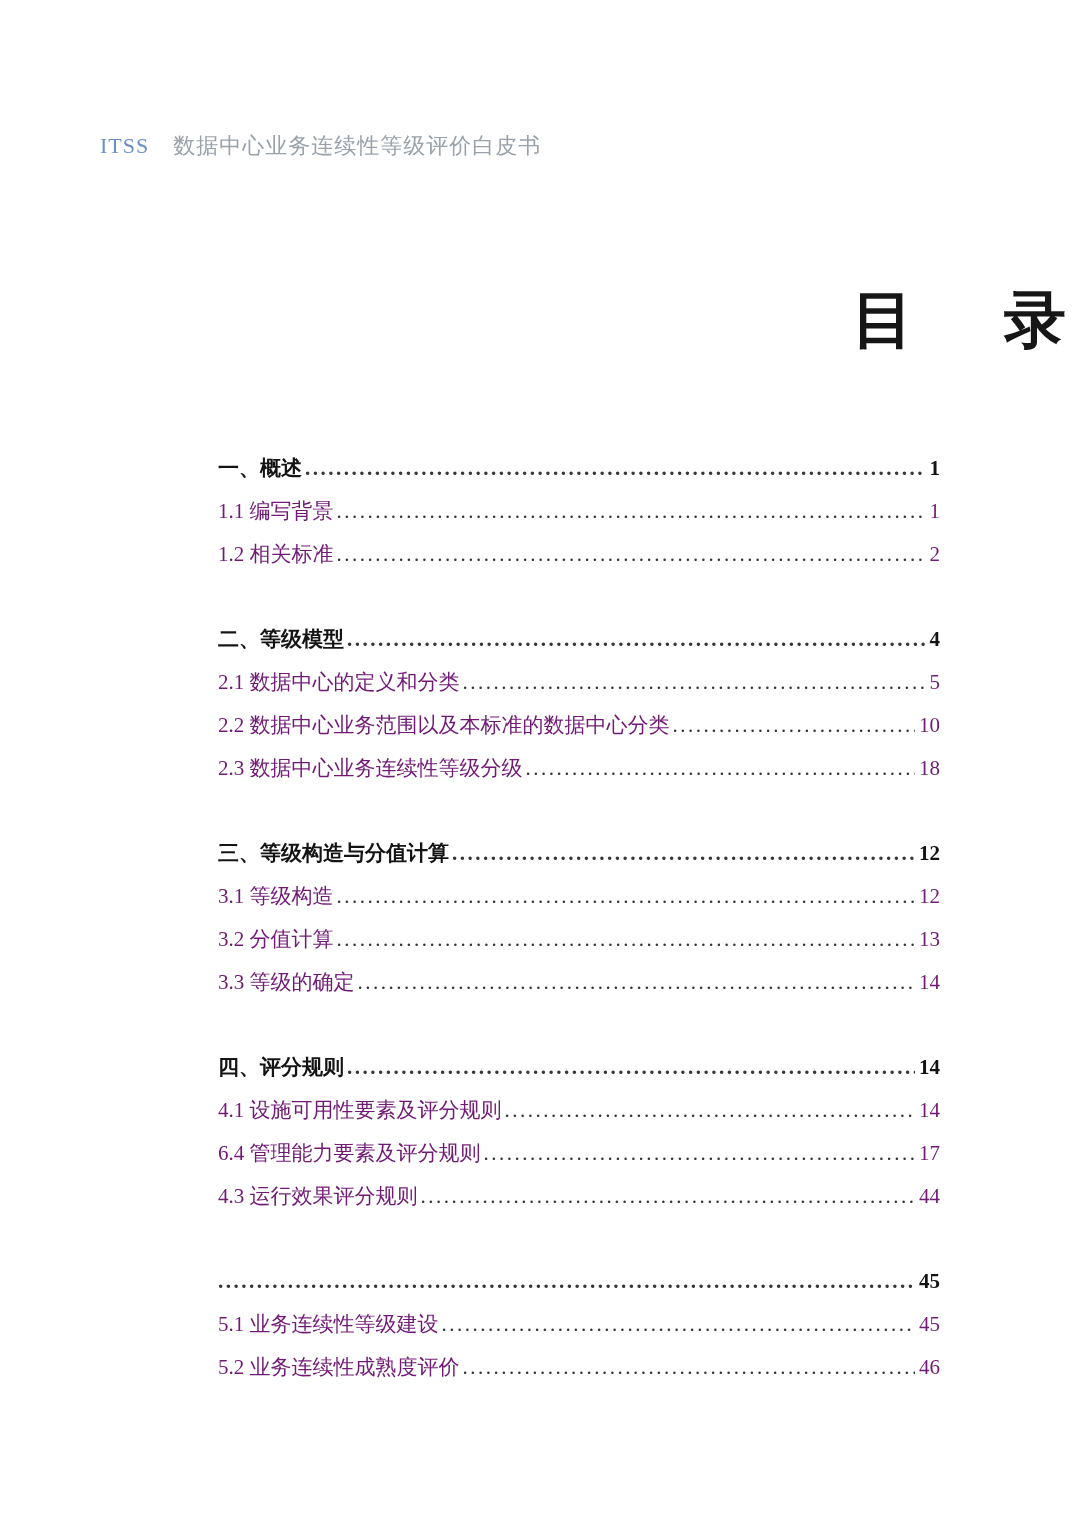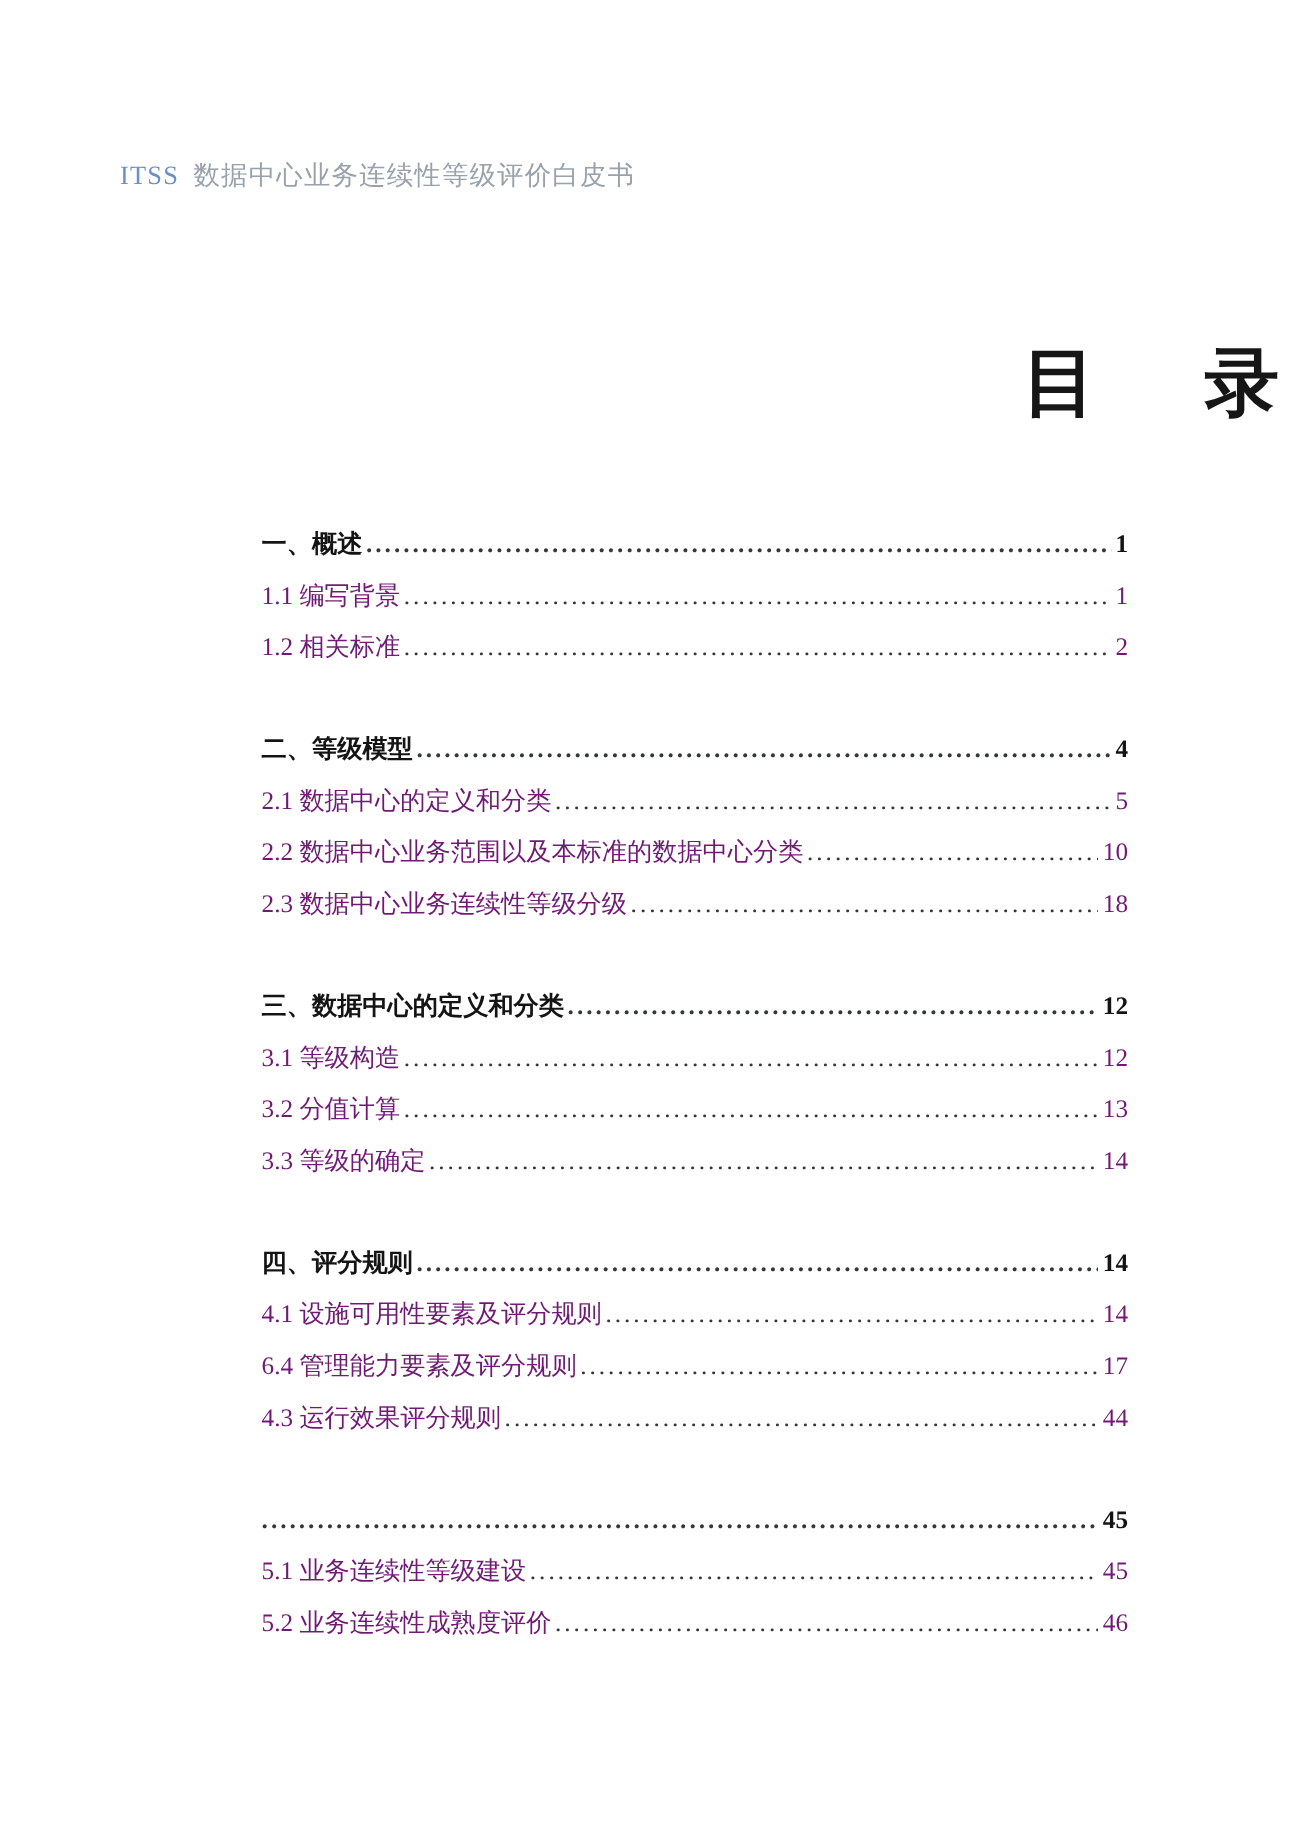--- a/index.html
+++ b/index.html
@@ -20,21 +20,21 @@
     left: 100px;
     top: 132px;
     font-size: 22px;
     line-height: 28px;
     letter-spacing: 1px;
     color: #99a1ab;
     white-space: nowrap;
   }
   .doc-header .brand {
     color: #6b8fc8;
-    margin-right: 12px;
+    margin-right: 24px;
   }
   .doc-title {
     position: absolute;
     left: 0;
     top: 284px;
     width: 100%;
     text-align: right;
     font-size: 62px;
     line-height: 72px;
     font-weight: bold;
@@ -56,20 +56,21 @@
     align-items: baseline;
     height: 43px;
     font-size: 21px;
     line-height: 26px;
     color: #701a75;
     cursor: pointer;
   }
   .toc-row.heading {
     font-weight: bold;
     color: #141414;
+    margin-top: 15px;
   }
   .toc-label {
     white-space: nowrap;
     padding-right: 3px;
   }
   .toc-leader {
     flex: 1 1 auto;
     overflow: hidden;
     white-space: nowrap;
     min-width: 20px;
@@ -135,21 +136,21 @@
       </div>
       <div class="toc-row">
         <span class="toc-label">2.3 数据中心业务连续性等级分级</span>
         <span class="toc-leader"></span>
         <span class="toc-page">18</span>
       </div>
     </div>
 
     <div class="toc-group">
       <div class="toc-row heading">
-        <span class="toc-label">三、数据中心的定义和分类</span>
+        <span class="toc-label">三、等级构造与分值计算</span>
         <span class="toc-leader"></span>
         <span class="toc-page">12</span>
       </div>
       <div class="toc-row">
         <span class="toc-label">3.1 等级构造</span>
         <span class="toc-leader"></span>
         <span class="toc-page">12</span>
       </div>
       <div class="toc-row">
         <span class="toc-label">3.2 分值计算</span>

